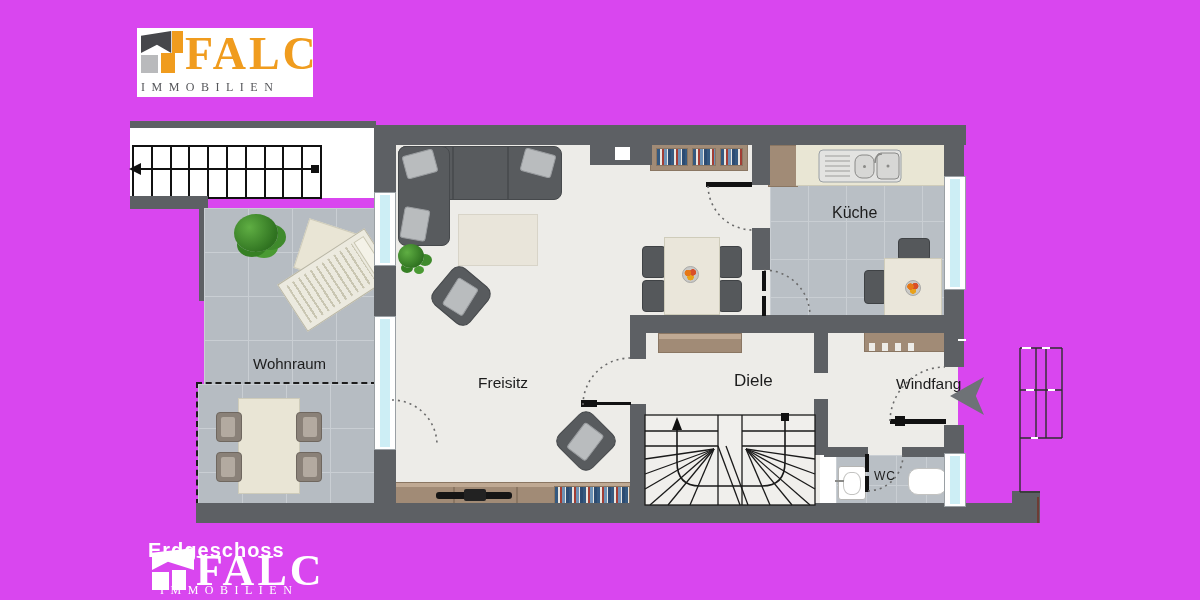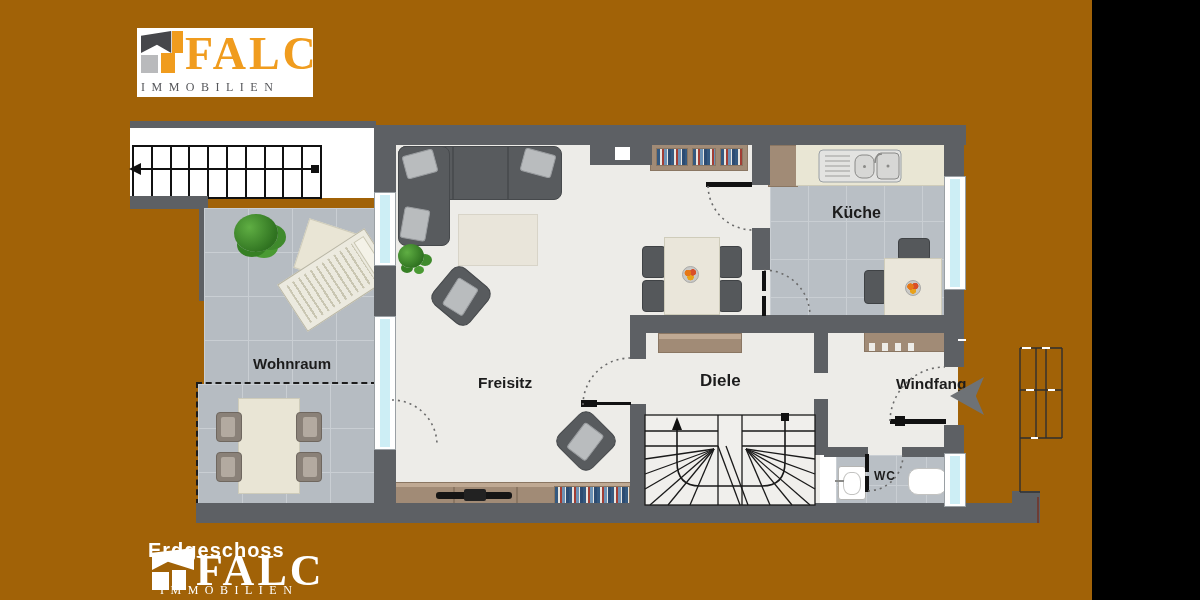--- a/index.html
+++ b/index.html
@@ -1,29 +1,29 @@
 <!DOCTYPE html>
 <html><head>
 <meta charset="utf-8">
 <style>
   html,body{margin:0;padding:0;background:#000;}
-  #stage{position:relative;width:1092px;height:600px;background:#a16207;overflow:hidden;
+  #stage{position:relative;width:1200px;height:600px;background:#d946ef;overflow:hidden;
          font-family:"Liberation Sans",sans-serif;}
   .abs{position:absolute;}
   .wall{position:absolute;background:#5d6064;}
   .floor{position:absolute;background:#edece8;}
   .tiles{position:absolute;background-color:#b6bcc2;
     background-image:linear-gradient(to right,#c9ced3 1.5px,transparent 1.5px),
                      linear-gradient(to bottom,#c9ced3 1.5px,transparent 1.5px);
     background-size:44px 44px;}
   .ktiles{background-color:#b9bfc5;background-size:38px 38px;}
   .wctiles{background-color:#b9bfc5;background-size:30px 30px;}
   .win{position:absolute;background:#fff;border:1px solid #9aa0a4;}
   .win i{position:absolute;left:5px;right:5px;top:2px;bottom:2px;background:#cdeef5;}
-  .rlabel{position:absolute;color:#1c1c1c;font-size:15px;line-height:1;white-space:nowrap;font-weight:bold;}
+  .rlabel{position:absolute;color:#1c1c1c;font-size:15px;line-height:1;white-space:nowrap;}
   .wood{position:absolute;background:#a18b76;border:1px solid #8a7662;}
   .cream{position:absolute;background:#e9e5d4;border:1px solid #cfccba;}
   .dark{position:absolute;background:#55585b;border:1px solid #3f4245;border-radius:4px;}
   .cushion{position:absolute;background:#b9bcbe;border:1px solid #9a9da0;border-radius:3px;}
   .leaf{position:absolute;background:#111;}
   .books{position:absolute;background:repeating-linear-gradient(90deg,#35597f 0 3px,#e8e6e0 3px 5px,#a23d34 5px 7px,#6d92b5 7px 10px,#e8e6e0 10px 11px,#2d4c72 11px 14px);border:1px solid #8a7662;}
   .plant{position:absolute;border-radius:50%;background:radial-gradient(circle at 35% 35%,#5fae43,#2f7220 72%);
          box-shadow:14px 4px 0 -6px #3f8a2c,-4px 12px 0 -7px #368024,8px 14px 0 -8px #4a9a33;}
   .bowl{position:absolute;border-radius:50%;border:1px solid #a9a9a7;
     background:radial-gradient(circle at 32% 40%,#e67817 0 3px,transparent 3.5px),
@@ -132,21 +132,21 @@
     <circle cx="70" cy="17" r="1.5" fill="#8a8a88"></circle>
     <path d="M57,14 Q57,5 64,5" fill="none" stroke="#8a8a88" stroke-width="1.6"></path>
   </svg>
   <div class="rlabel" style="left:832px;top:205px;font-size:16px;">Küche</div>
   <div class="dark" style="left:898px;top:238px;width:30px;height:21px;"></div>
   <div class="dark" style="left:864px;top:270px;width:21px;height:32px;"></div>
   <div class="cream" style="left:884px;top:258px;width:56px;height:56px;background:#eae6da;"></div>
   <div class="bowl" style="left:905px;top:280px;width:14px;height:14px;"></div>
 
   <div class="wood" style="left:658px;top:333px;width:82px;height:18px;background-image:linear-gradient(#bfa993 0 5px,transparent 5px);"></div>
-  <div class="rlabel" style="left:700px;top:372px;font-size:17px;">Diele</div>
+  <div class="rlabel" style="left:734px;top:372px;font-size:17px;">Diele</div>
 
   <div class="wood" style="left:864px;top:328px;width:80px;height:22px;">
     <div class="abs" style="left:4px;bottom:0;width:52px;height:8px;background:repeating-linear-gradient(90deg,#edece8 0 6px,transparent 6px 13px);"></div>
   </div>
   <div class="rlabel" style="left:896px;top:376px;font-size:15.5px;">Windfang</div>
 
   <div class="abs" style="left:838px;top:466px;width:26px;height:32px;background:#fff;border:1px solid #b5b5b3;border-radius:3px;">
     <div class="abs" style="left:4px;top:5px;width:16px;height:21px;border:1px solid #c3c3c1;border-radius:40%;"></div>
     <div class="abs" style="left:-4px;top:13px;width:9px;height:2px;background:#8a8a88;"></div>
   </div>

